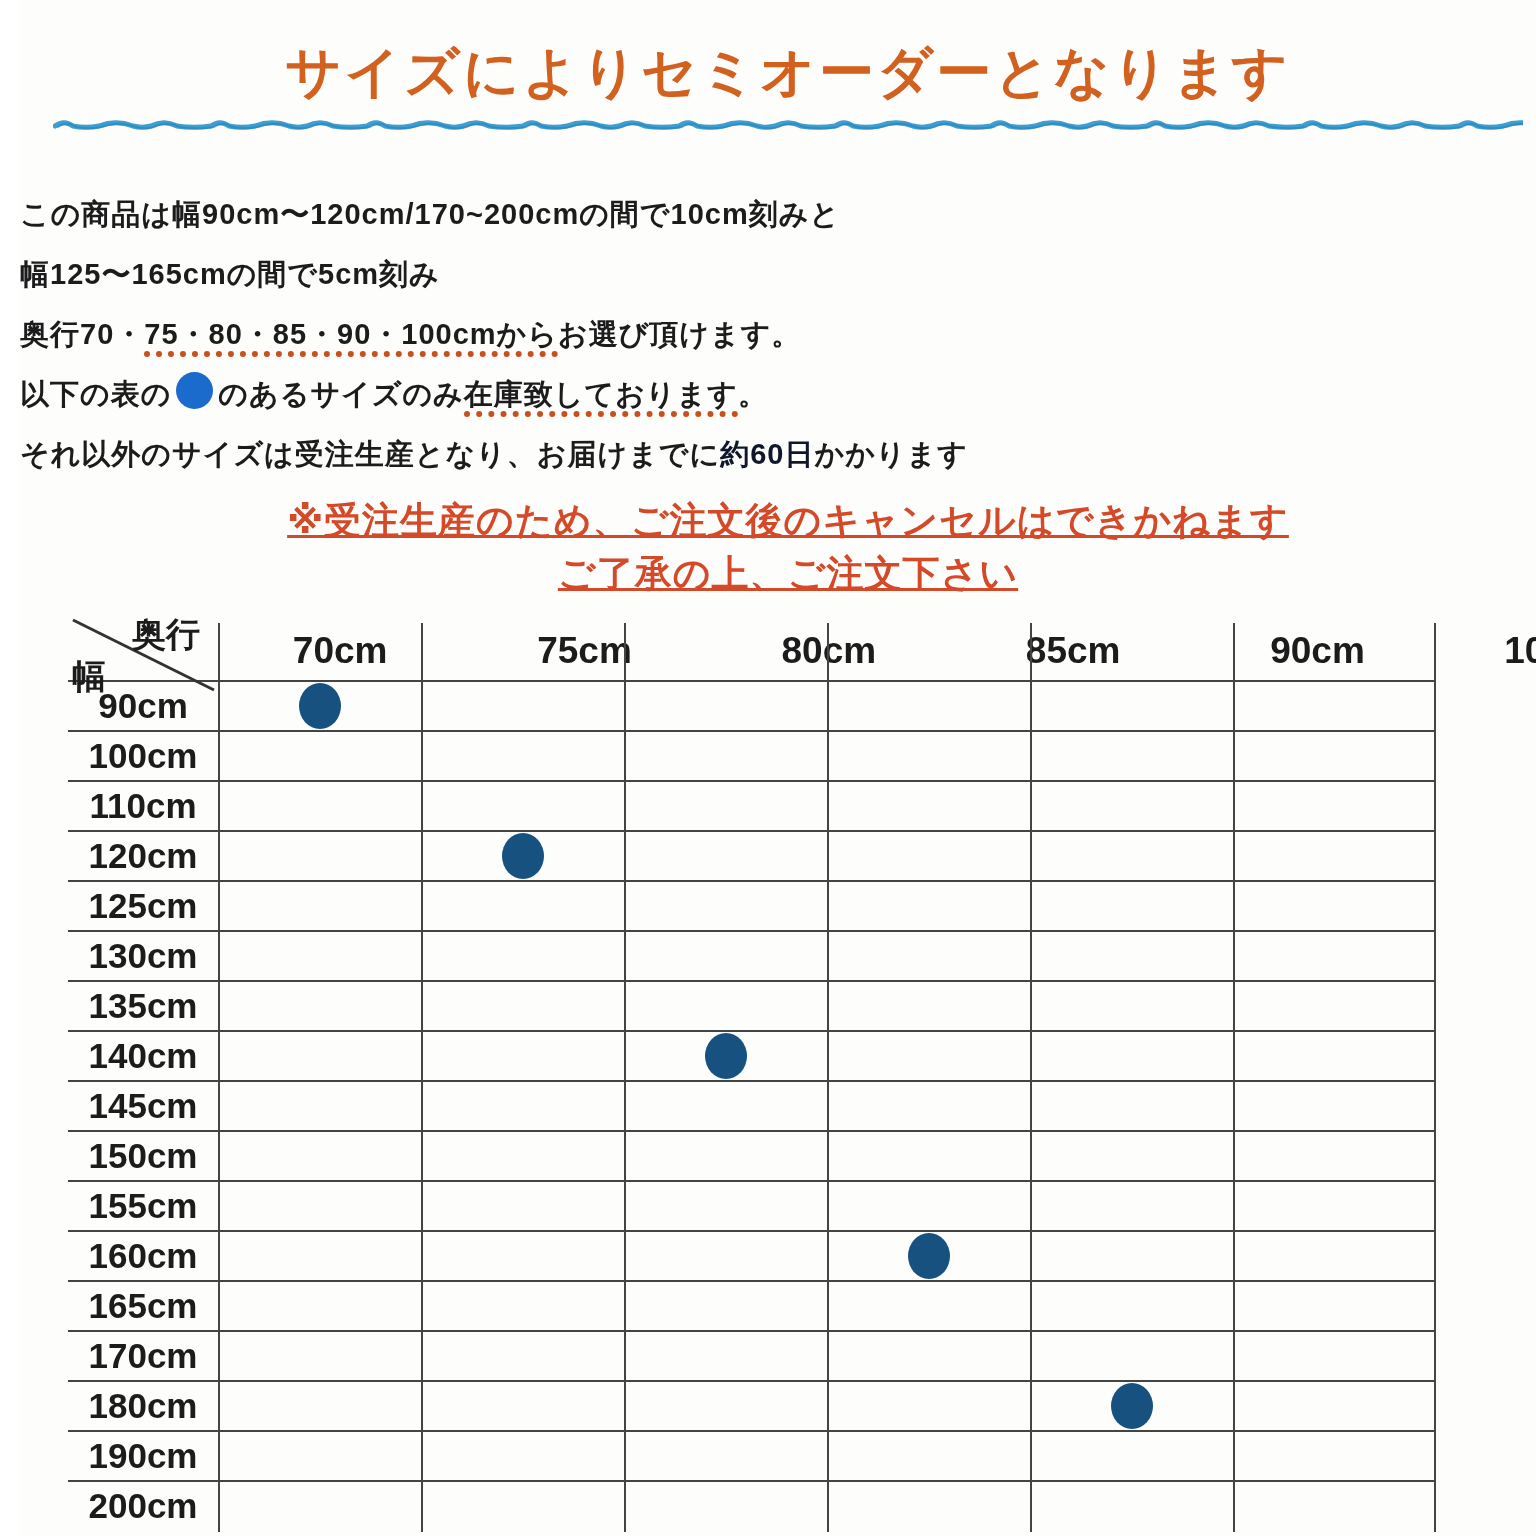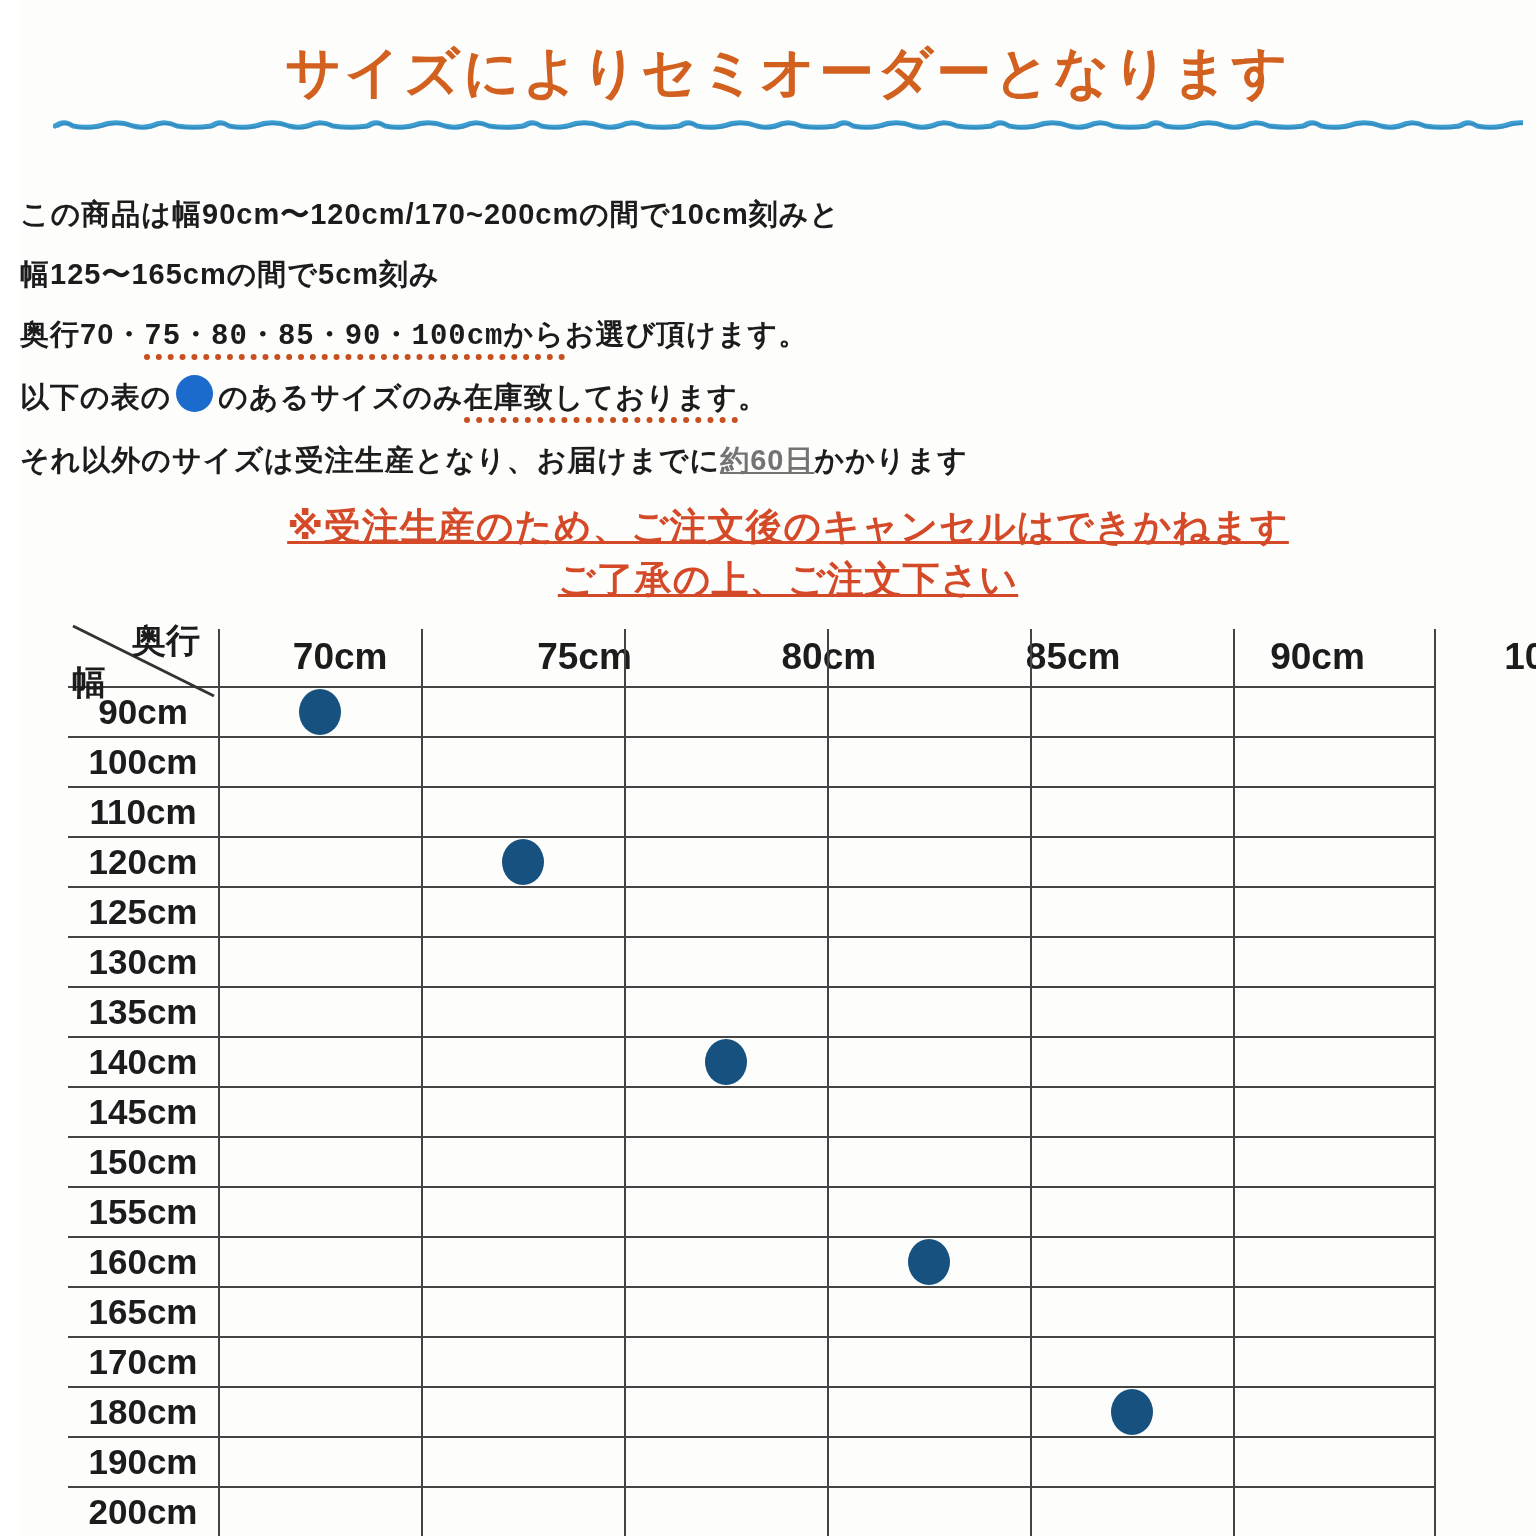--- a/index.html
+++ b/index.html
@@ -25,23 +25,22 @@
   .intro {
     margin-top:50px;
     text-align:left;
     font-size:29px;
     line-height:60px;
     letter-spacing:1px;
   }
   .intro .u-dot {
     border-bottom:6px dotted #c8501e;
     padding-bottom:1px;
-    font-family:Liberation Mono, monospace;
-  }
-  .blue-days { color:#737373;text-decoration:underline; }
+  }
+  .blue-days { color:#0f172a; }
   .inline-dot {
     display:inline-block;
     width:37px; height:37px;
     border-radius:50%;
     background:#1b6bcc;
     vertical-align:-5px;
     margin:0 5px;
   }
   .notes {
     margin-top:10px;

